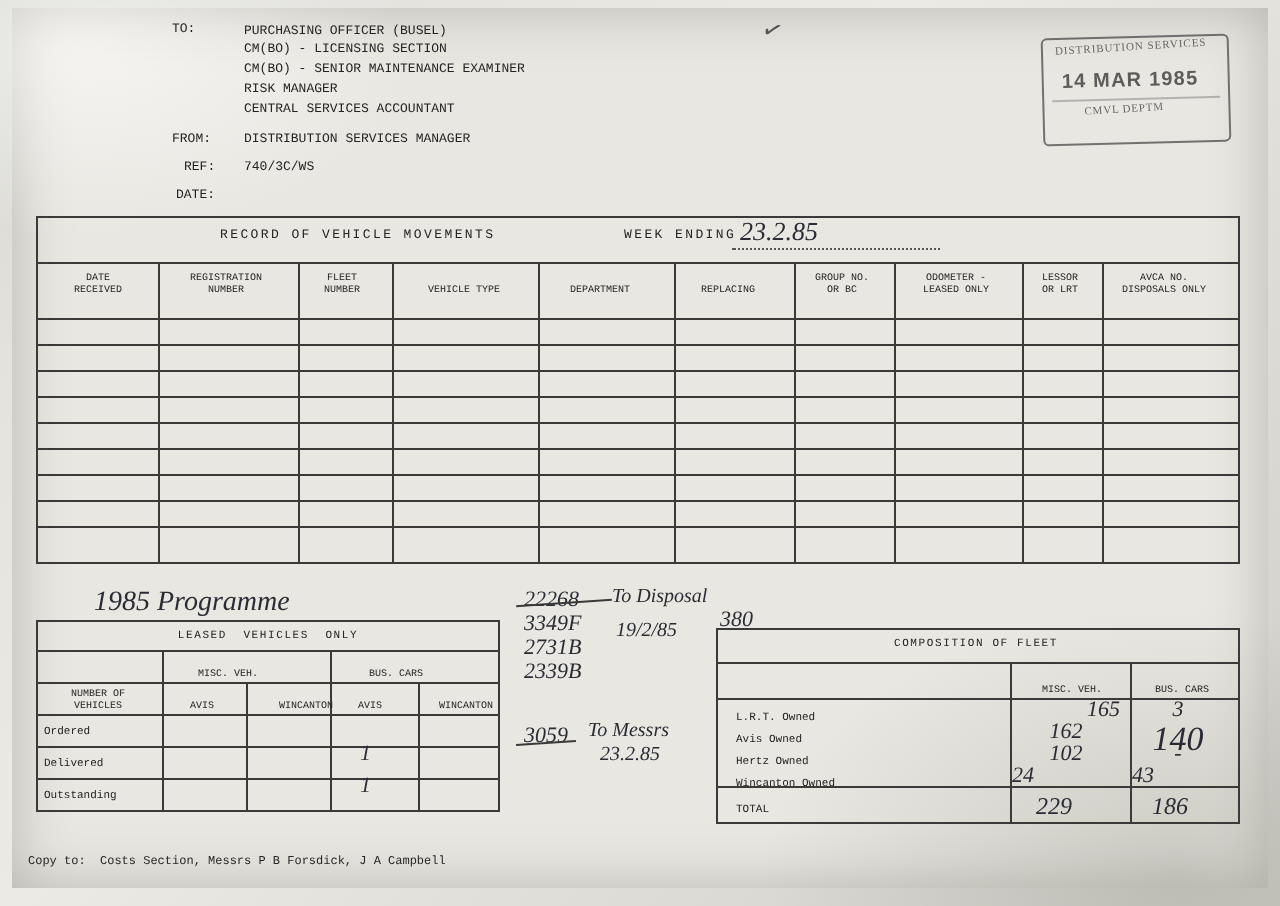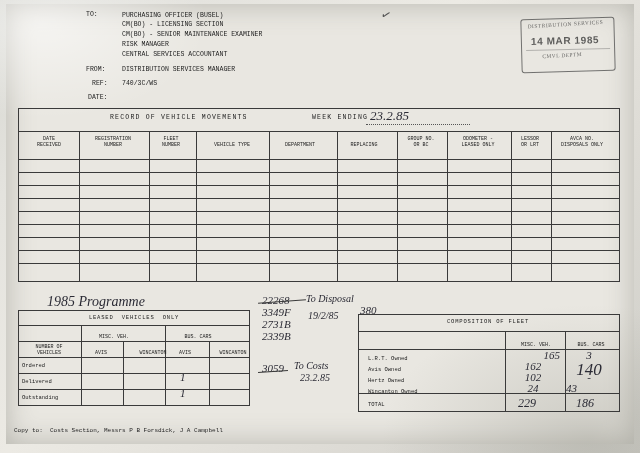--- a/index.html
+++ b/index.html
@@ -174,21 +174,21 @@
   <div class="hw" style="left:180px;top:371px;font-size:11px;">1</div>
   <div class="hw" style="left:180px;top:387px;font-size:11px;">1</div>
 
   <div class="hw" style="left:262px;top:294px;font-size:11px;text-align:right;">22268</div>
   <div class="hw" style="left:262px;top:306px;font-size:11px;">3349F</div>
   <div class="hw" style="left:262px;top:318px;font-size:11px;">2731B</div>
   <div class="hw" style="left:262px;top:330px;font-size:11px;">2339B</div>
   <div class="hw" style="left:306px;top:293px;font-size:10px;">To Disposal</div>
   <div class="hw" style="left:308px;top:310px;font-size:10px;">19/2/85</div>
   <div class="hw" style="left:262px;top:362px;font-size:11px;">3059</div>
-  <div class="hw" style="left:294px;top:360px;font-size:10px;">To Costs</div>
+  <div class="hw" style="left:294px;top:360px;font-size:10px;">To Messrs</div>
   <div class="hw" style="left:300px;top:372px;font-size:10px;">23.2.85</div>
   <div class="hw" style="left:360px;top:304px;font-size:11px;">380</div>
   <div class="scratch" style="left:258px;top:301px;width:48px;transform:rotate(-4deg);"></div>
   <div class="scratch" style="left:258px;top:371px;width:30px;transform:rotate(-4deg);"></div>
 
   <div class="tbl" style="left:358px;top:314px;width:260px;height:96px;">
     <div class="hline" style="top:16px;"></div>
     <div class="hline" style="top:34px;"></div>
     <div class="hline" style="top:78px;"></div>
     <div class="vline" style="left:146px;top:16px;"></div>
@@ -200,21 +200,21 @@
 
   <div class="cellhdr" style="left:368px;top:356px;width:110px;text-align:left;font-size:5.5px;">L.R.T. Owned</div>
   <div class="cellhdr" style="left:368px;top:367px;width:110px;text-align:left;font-size:5.5px;">Avis Owned</div>
   <div class="cellhdr" style="left:368px;top:378px;width:110px;text-align:left;font-size:5.5px;">Hertz Owned</div>
   <div class="cellhdr" style="left:368px;top:389px;width:110px;text-align:left;font-size:5.5px;">Wincanton Owned</div>
   <div class="cellhdr" style="left:368px;top:402px;width:110px;text-align:left;font-size:5.5px;">TOTAL</div>
 
   <div class="hw" style="left:506px;top:349px;width:54px;text-align:right;font-size:11px;">165</div>
   <div class="hw" style="left:506px;top:360px;width:54px;text-align:center;font-size:11px;">162</div>
   <div class="hw" style="left:506px;top:371px;width:54px;text-align:center;font-size:11px;">102</div>
-  <div class="hw" style="left:506px;top:382px;width:54px;text-align:center;font-size:11px;">24</div>
+  <div class="hw" style="left:506px;top:382px;width:54px;text-align:left;font-size:11px;">24</div>
   <div class="hw" style="left:500px;top:396px;width:54px;text-align:center;font-size:12px;">229</div>
 
   <div class="hw" style="left:566px;top:349px;width:46px;text-align:center;font-size:11px;">3</div>
   <div class="hw" style="left:566px;top:360px;width:46px;text-align:center;font-size:17px;">140</div>
   <div class="hw" style="left:566px;top:371px;width:46px;text-align:center;font-size:11px;">-</div>
   <div class="hw" style="left:566px;top:382px;width:46px;text-align:left;font-size:11px;">43</div>
   <div class="hw" style="left:562px;top:396px;width:46px;text-align:center;font-size:12px;">186</div>
 
   <div class="footer">Copy to:  Costs Section, Messrs P B Forsdick, J A Campbell</div>
 </div>

